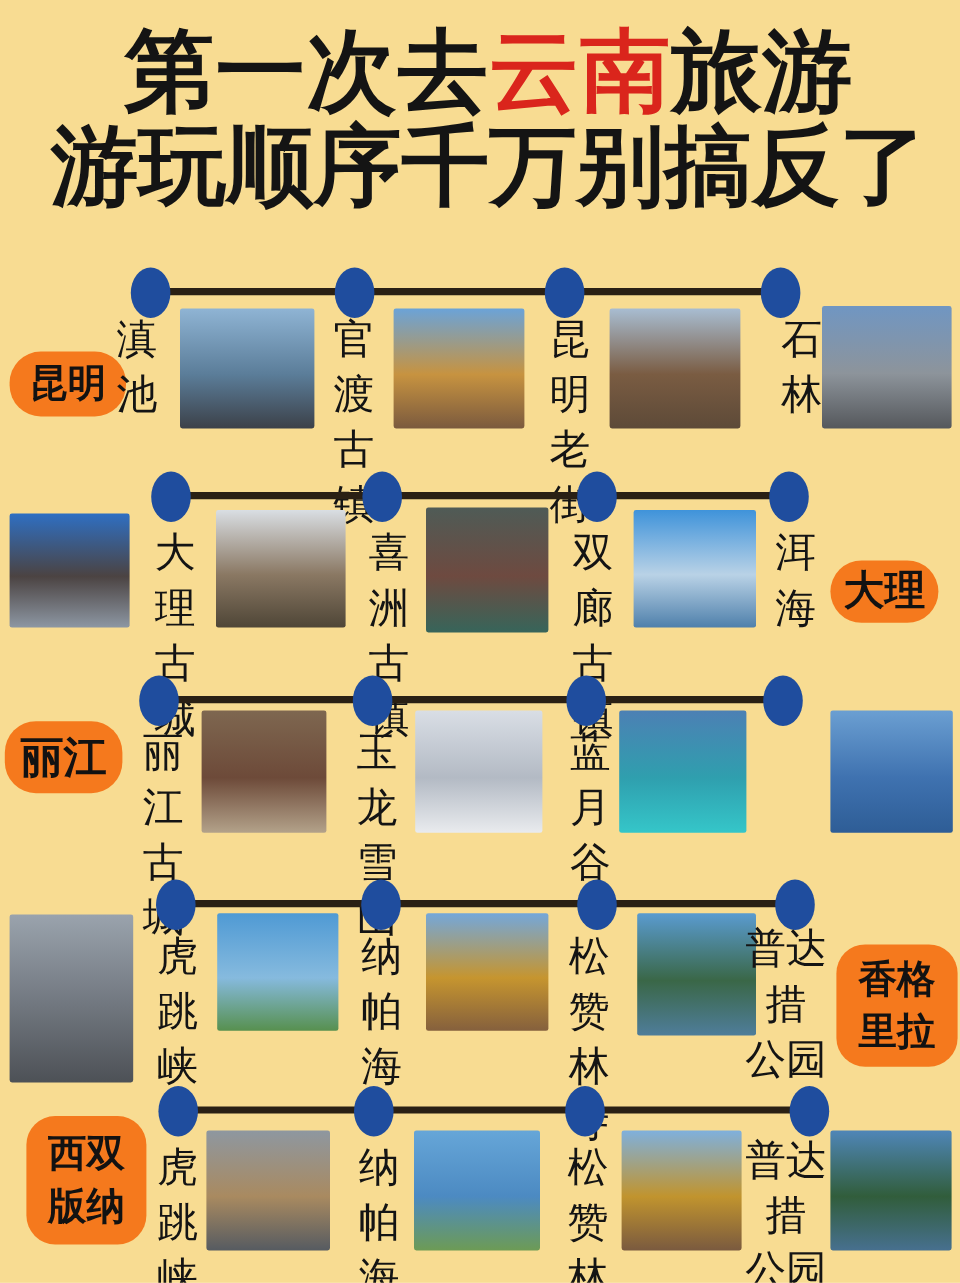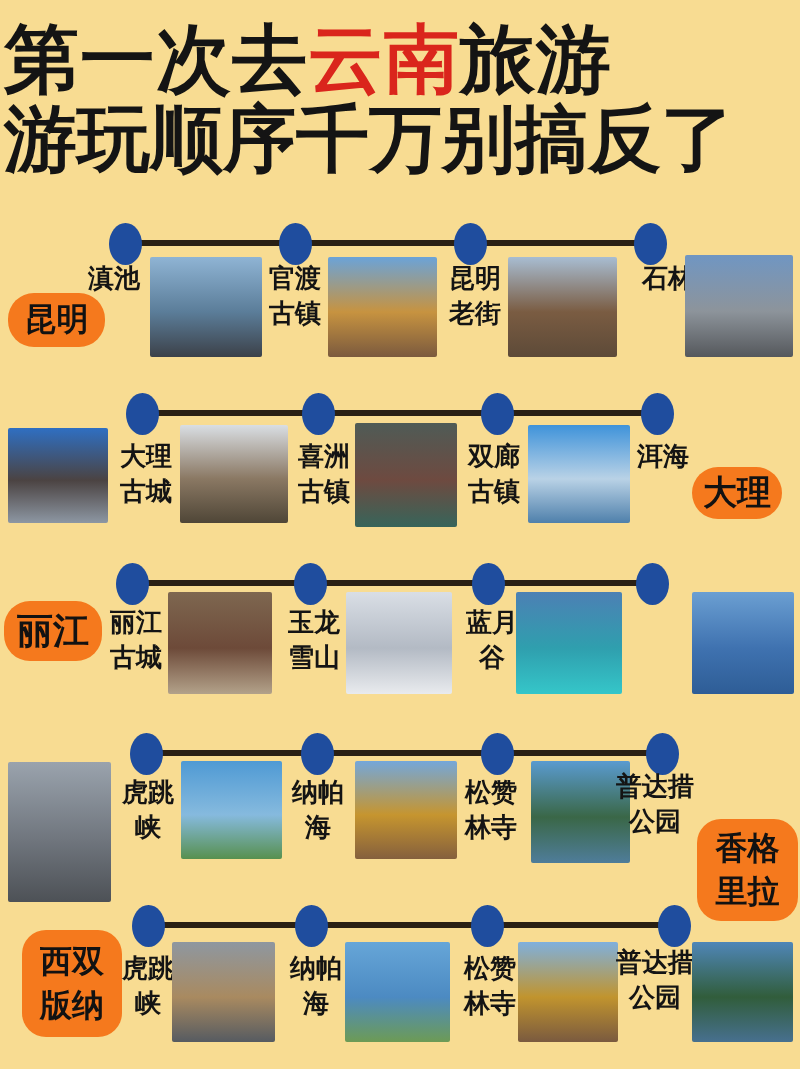--- a/index.html
+++ b/index.html
@@ -4,33 +4,33 @@
 <style>
   :root{
     --background:#F8DC92; --badge:#F5791D; --dot:#1F4D9E;
     --line:#2A2014; --red:#DA251C; --text:#141414;
   }
   *{margin:0;padding:0;box-sizing:border-box;}
   html,body{width:800px;}
   body{font-family:"Liberation Sans","DejaVu Sans",sans-serif;}
   .canvas{position:relative;width:800px;height:1069px;background:var(--background);overflow:hidden;}
   
-  .title{position:absolute;left:4px;top:20px;width:783px;
+  .title{position:absolute;left:16px;top:20px;width:783px;text-align:center;
          font-weight:900;color:var(--text);line-height:1.06;letter-spacing:1px;}
   .title .l1{font-size:75px;}
   .title .l2{font-size:73px;letter-spacing:0;}
   .title .hl{color:var(--red);}
   
   .row{position:absolute;left:0;width:800px;height:170px;}
   .tl-line{position:absolute;height:6px;background:var(--line);border-radius:3px;}
   .dot{position:absolute;width:33px;height:42px;border-radius:50%;background:var(--dot);}
   .badge{position:absolute;background:var(--badge);color:#121212;font-weight:900;
          display:flex;align-items:center;justify-content:center;text-align:center;
          white-space:pre-line;border-radius:26px;line-height:1.35;}
-  .lbl{position:absolute;font-size:26px;font-weight:700;color:var(--text);
+  .lbl{position:absolute;font-size:34px;font-weight:400;color:var(--text);
        text-align:center;white-space:pre-line;line-height:1.35;}
   .ph{position:absolute;border-radius:2px;background:#999;}
 </style>
 </head>
 <body>
 
 <div class="canvas">
 
   <div class="title">
     <div class="l1"><span>第一次去</span><span class="hl">云南</span><span>旅游</span></div>
@@ -106,21 +106,21 @@
 峡</div>
     <div class="ph" style="left: 181px; top: 26px; width: 101px; height: 98px; background: linear-gradient(rgb(79, 154, 212) 0%, rgb(134, 186, 222) 55%, rgb(87, 144, 79) 100%);" title="Napa lake green island"></div>
     <div class="lbl" style="left:288px;top:40px;width:60px;">纳帕
 海</div>
     <div class="ph" style="left: 355px; top: 26px; width: 102px; height: 98px; background: linear-gradient(rgb(116, 167, 218) 0%, rgb(198, 149, 47) 55%, rgb(133, 96, 61) 100%);" title="Songzanlin monastery golden roofs"></div>
     <div class="lbl" style="left:461px;top:40px;width:60px;">松赞
 林寺</div>
     <div class="ph" style="left: 531px; top: 26px; width: 99px; height: 102px; background: linear-gradient(rgb(90, 155, 208) 0%, rgb(58, 103, 71) 55%, rgb(79, 125, 154) 100%);" title="Pudacuo park lake and trees"></div>
     <div class="lbl" style="left:612px;top:34px;width:86px;">普达措
 公园</div>
-    <div class="badge" style="left:697px;top:52px;width:101px;height:102px;font-size:32px;border-radius:24px;margin-top:32px;">香格
+    <div class="badge" style="left:697px;top:52px;width:101px;height:102px;font-size:32px;border-radius:24px;">香格
 里拉</div>
   </div>
 
   <div class="row" style="top:905px;height:164px;">
     <div class="tl-line" style="left:148px;top:17px;width:526px;"></div>
     <span class="dot" style="left:132px;top:0px;"></span>
     <span class="dot" style="left:295px;top:0px;"></span>
     <span class="dot" style="left:471px;top:0px;"></span>
     <span class="dot" style="left:658px;top:0px;"></span>
     <div class="badge" style="left:22px;top:25px;width:100px;height:107px;font-size:32px;border-radius:24px;">西双

